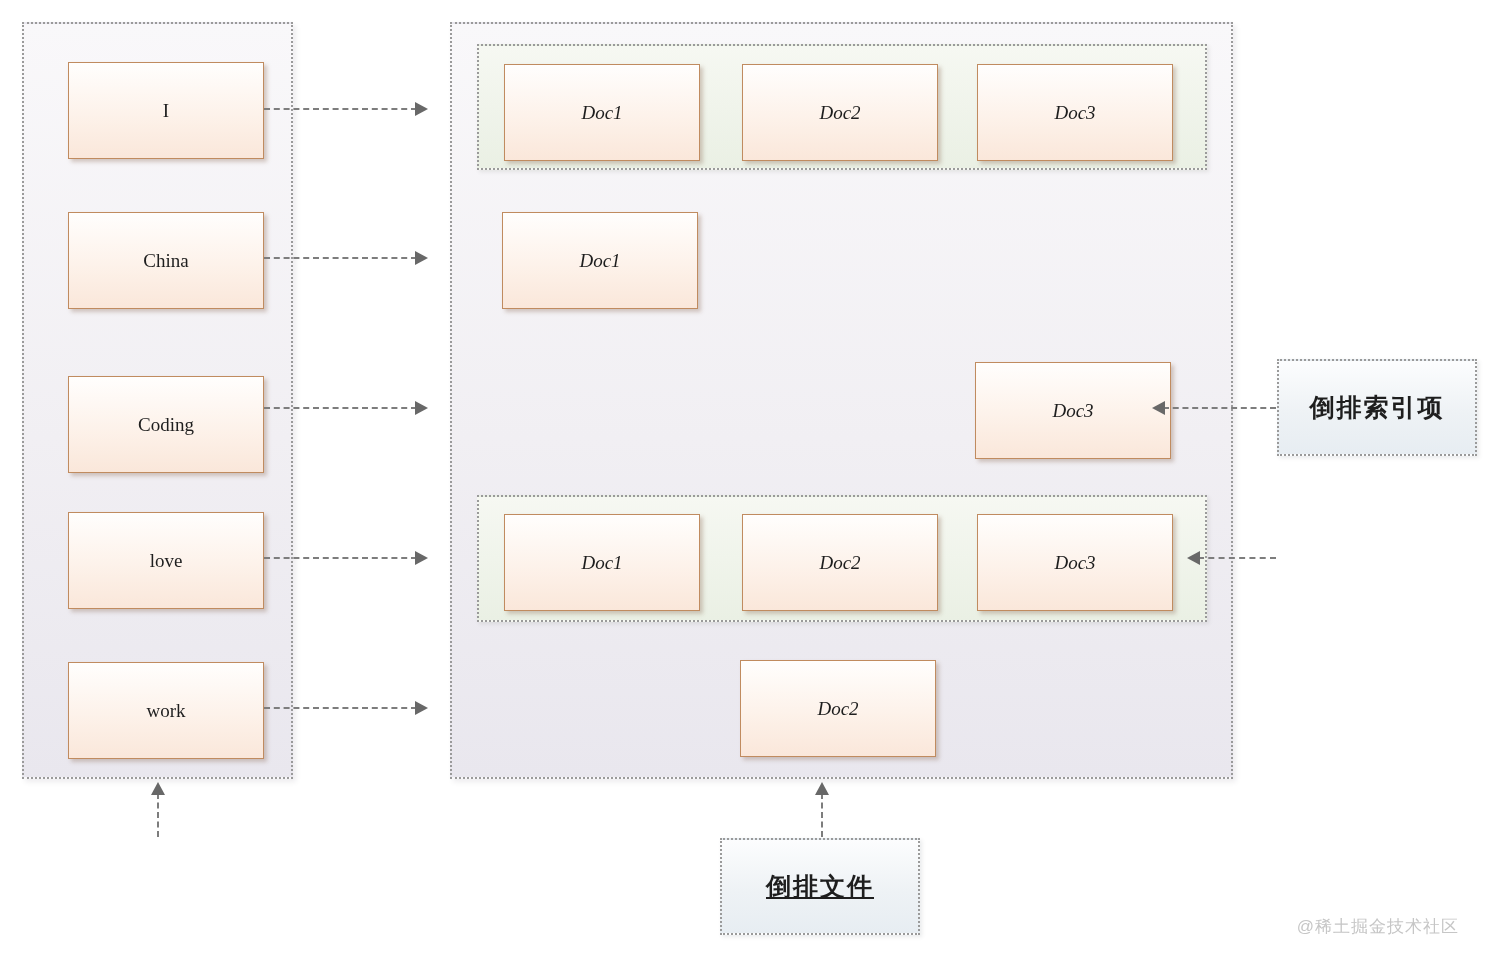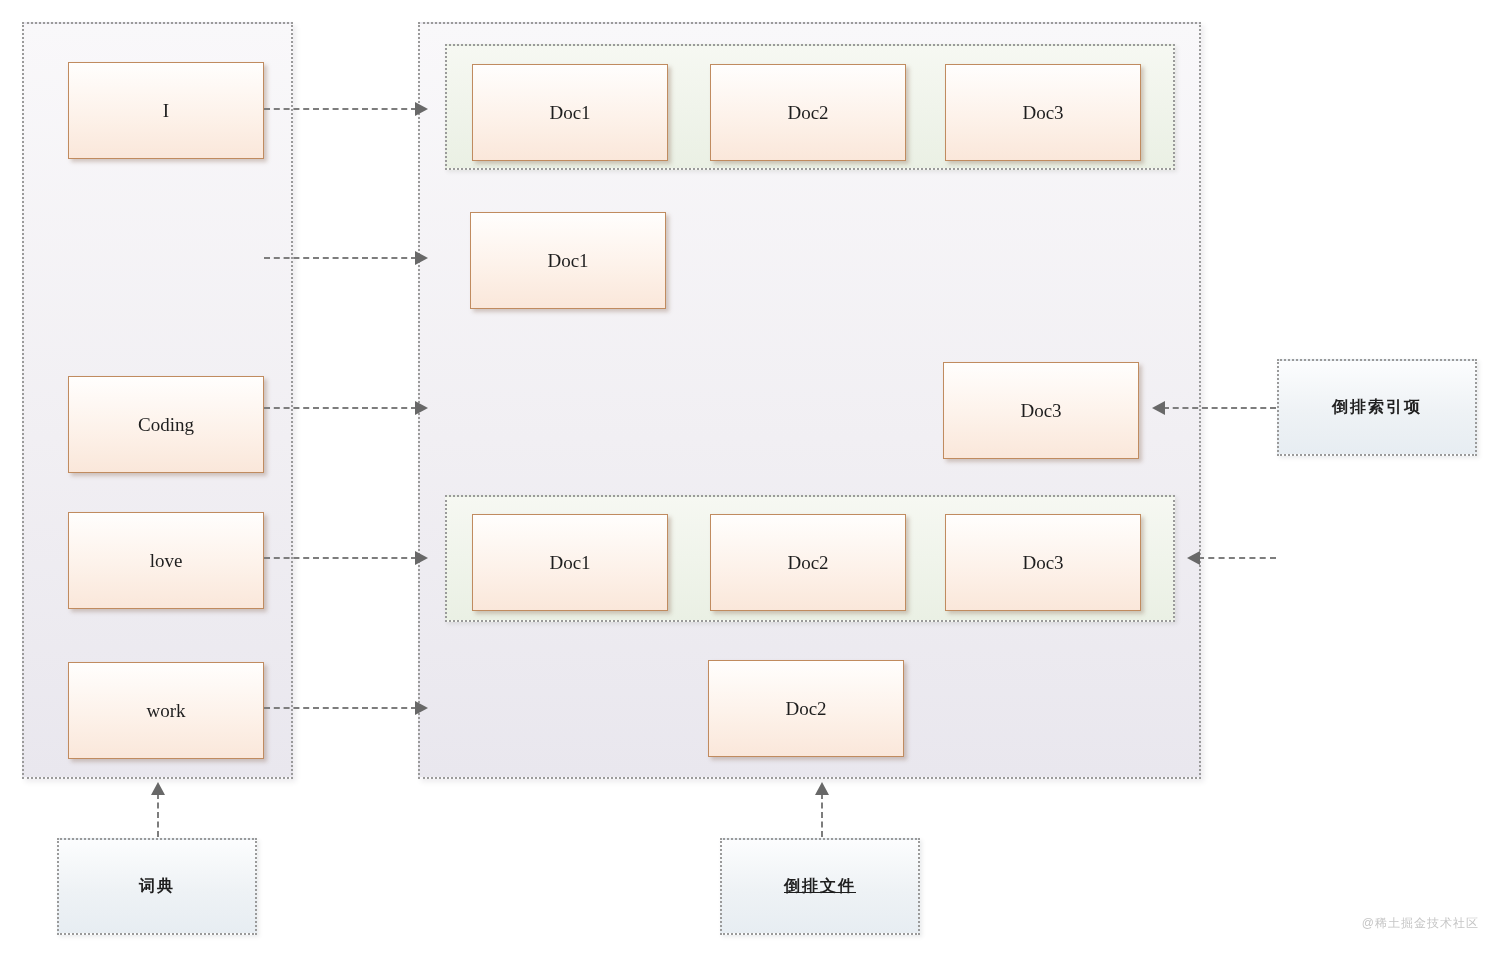--- a/index.html
+++ b/index.html
@@ -13,21 +13,21 @@
   }
   
   .panel{
     position:absolute;
     border:2px dotted #9a9a9a;
     background:linear-gradient(180deg,#f9f8fa 0%,#f1eff3 55%,#e9e7ee 100%);
     box-shadow:3px 3px 5px rgba(90,80,100,0.10);
     box-sizing:border-box;
   }
   .dict-panel{left:22px;top:22px;width:271px;height:757px;}
-  .file-panel{left:418px;top:22px;width:783px;height:757px;}
+  .file-panel{left:450px;top:22px;width:783px;height:757px;font-style:italic;}
   
   .group{
     position:absolute;
     border:2px dotted #9a9a9a;
     background:linear-gradient(180deg,#f6f8f2 0%,#eaf0e4 100%);
     box-shadow:2px 2px 4px rgba(90,100,80,0.12);
     box-sizing:border-box;
   }
   
   .node{
@@ -41,21 +41,21 @@
     box-sizing:border-box;
   }
   
   .note{
     position:absolute;
     width:200px;height:97px;
     border:2px dotted #9a9a9a;
     background:linear-gradient(180deg,#fcfdfe 0%,#eef2f5 55%,#e7edf2 100%);
     box-shadow:2px 2px 4px rgba(80,90,100,0.12);
     display:flex;align-items:center;justify-content:center;
-    font-size:16px;font-weight:bold;letter-spacing:2px;
+    font-size:25px;font-weight:bold;letter-spacing:2px;
     box-sizing:border-box;
   }
   
   .arrow{position:absolute;}
   .arrow-right{height:14px;}
   .arrow-right::before{
     content:"";position:absolute;left:0;right:11px;top:50%;margin-top:-1px;
     border-top:2px dashed #7d7d7d;
   }
   .arrow-right::after{
@@ -80,33 +80,36 @@
     content:"";position:absolute;top:11px;bottom:0;left:50%;margin-left:-1px;
     border-left:2px dashed #7d7d7d;
   }
   .arrow-up::after{
     content:"";position:absolute;top:0;left:50%;margin-left:-7px;
     width:0;height:0;
     border-bottom:13px solid #686868;
     border-left:7px solid transparent;border-right:7px solid transparent;
   }
   .watermark{
-    position:absolute;right:33px;top:915px;
+    position:absolute;right:53px;top:915px;
     font-family:"Liberation Sans","DejaVu Sans",sans-serif;
-    font-size:12px;color:#c6c6c6;letter-spacing:1px;
+    font-size:17px;color:#c6c6c6;letter-spacing:1px;
   }
 </style>
 </head>
 <body>
 
 <div class="canvas">
 
   <div class="panel dict-panel">
     <div class="node" style="left:44px;top:38px;">
         <span>I</span>
+      </div>
+    <div class="node" style="left:44px;top:188px;">
+        <span>China</span>
       </div>
     <div class="node" style="left:44px;top:338px;margin-top:14px;">
         <span>Coding</span>
       </div>
     <div class="node" style="left:44px;top:488px;">
         <span>love</span>
       </div>
     <div class="node" style="left:44px;top:638px;">
         <span>work</span>
       </div>
@@ -156,23 +159,20 @@
   <div class="arrow arrow-right" style="left:264px;top:401px;width:164px;"></div>
   <div class="arrow arrow-right" style="left:264px;top:551px;width:164px;"></div>
   <div class="arrow arrow-right" style="left:264px;top:701px;width:164px;"></div>
 
   <div class="note" style="left:1277px;top:359px;">
     <span>倒排索引项</span>
   </div>
   <div class="arrow arrow-left" style="left:1152px;top:401px;width:124px;"></div>
   <div class="arrow arrow-left" style="left:1187px;top:551px;width:89px;"></div>
 
-  <div class="note" style="left:57px;top:838px;">
-    <span>词典</span>
-  </div>
   <div class="note" style="left:720px;top:838px;text-decoration:underline;">
     <span>倒排文件</span>
   </div>
   <div class="arrow arrow-up" style="left:151px;top:782px;height:55px;"></div>
   <div class="arrow arrow-up" style="left:815px;top:782px;height:55px;"></div>
 
   <div class="watermark">@稀土掘金技术社区</div>
 
 </div>
 

